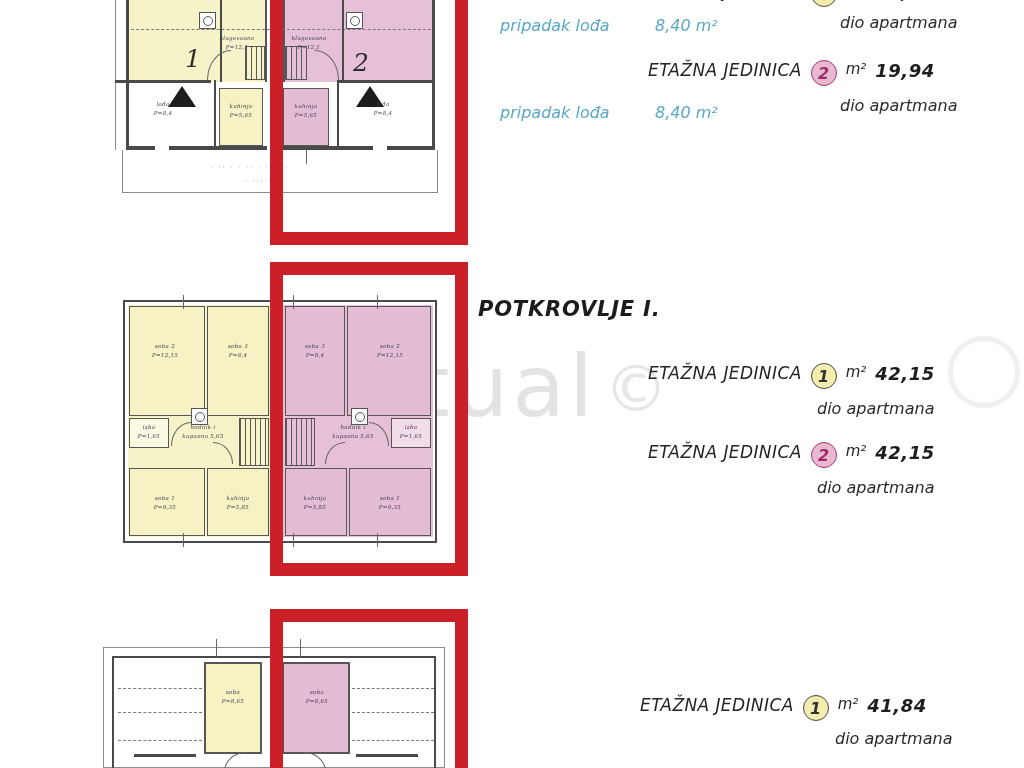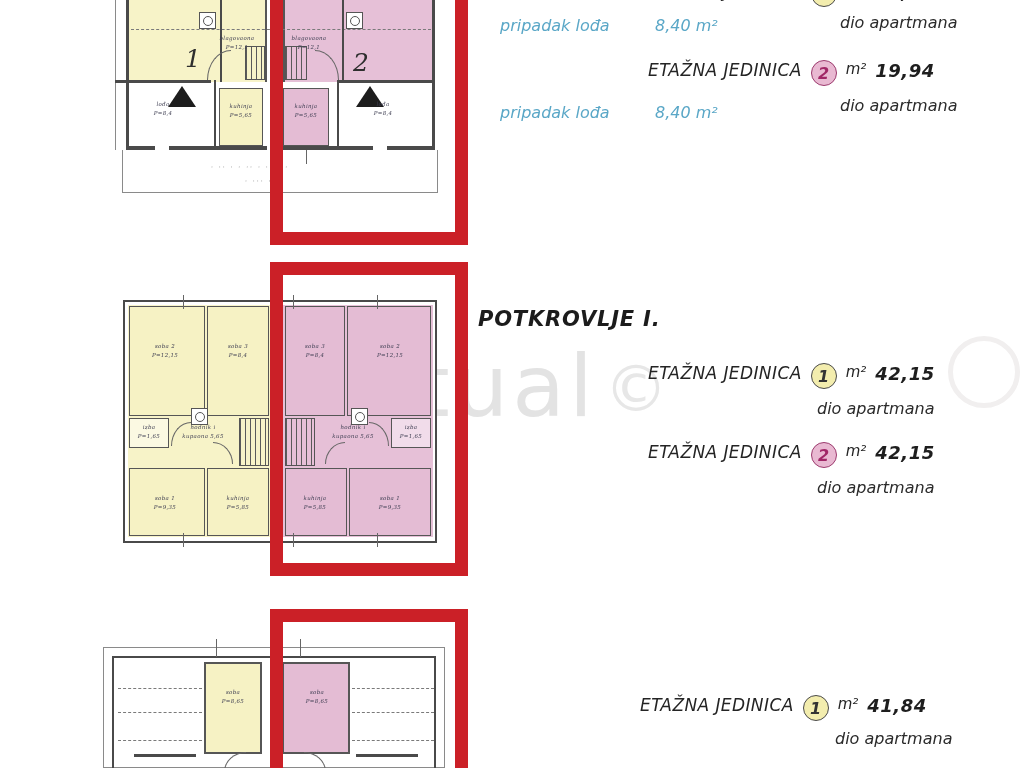--- a/index.html
+++ b/index.html
@@ -254,21 +254,21 @@
   <div class="uline" style="left:648px;top:60px;">
     <span class="ulabel">ETAŽNA JEDINICA</span>
     <span class="badge badge-p">2</span>
     <span class="usq">m²</span>
     <span class="uval">19,94</span>
   </div>
   <div class="usub" style="left:840px;top:96px;">dio apartmana</div>
   <div class="cyan" style="left:500px;top:103px;">pripadak lođa</div>
   <div class="cyan" style="left:655px;top:103px;">8,40 m²</div>
 
-  <div class="heading" style="left:478px;top:307px;">POTKROVLJE I.</div>
+  <div class="heading" style="left:478px;top:297px;">POTKROVLJE I.</div>
 
   <div class="uline" style="left:648px;top:363px;">
     <span class="ulabel">ETAŽNA JEDINICA</span>
     <span class="badge badge-y">1</span>
     <span class="usq">m²</span>
     <span class="uval">42,15</span>
   </div>
   <div class="usub" style="left:817px;top:399px;">dio apartmana</div>
 
   <div class="uline" style="left:648px;top:442px;">

